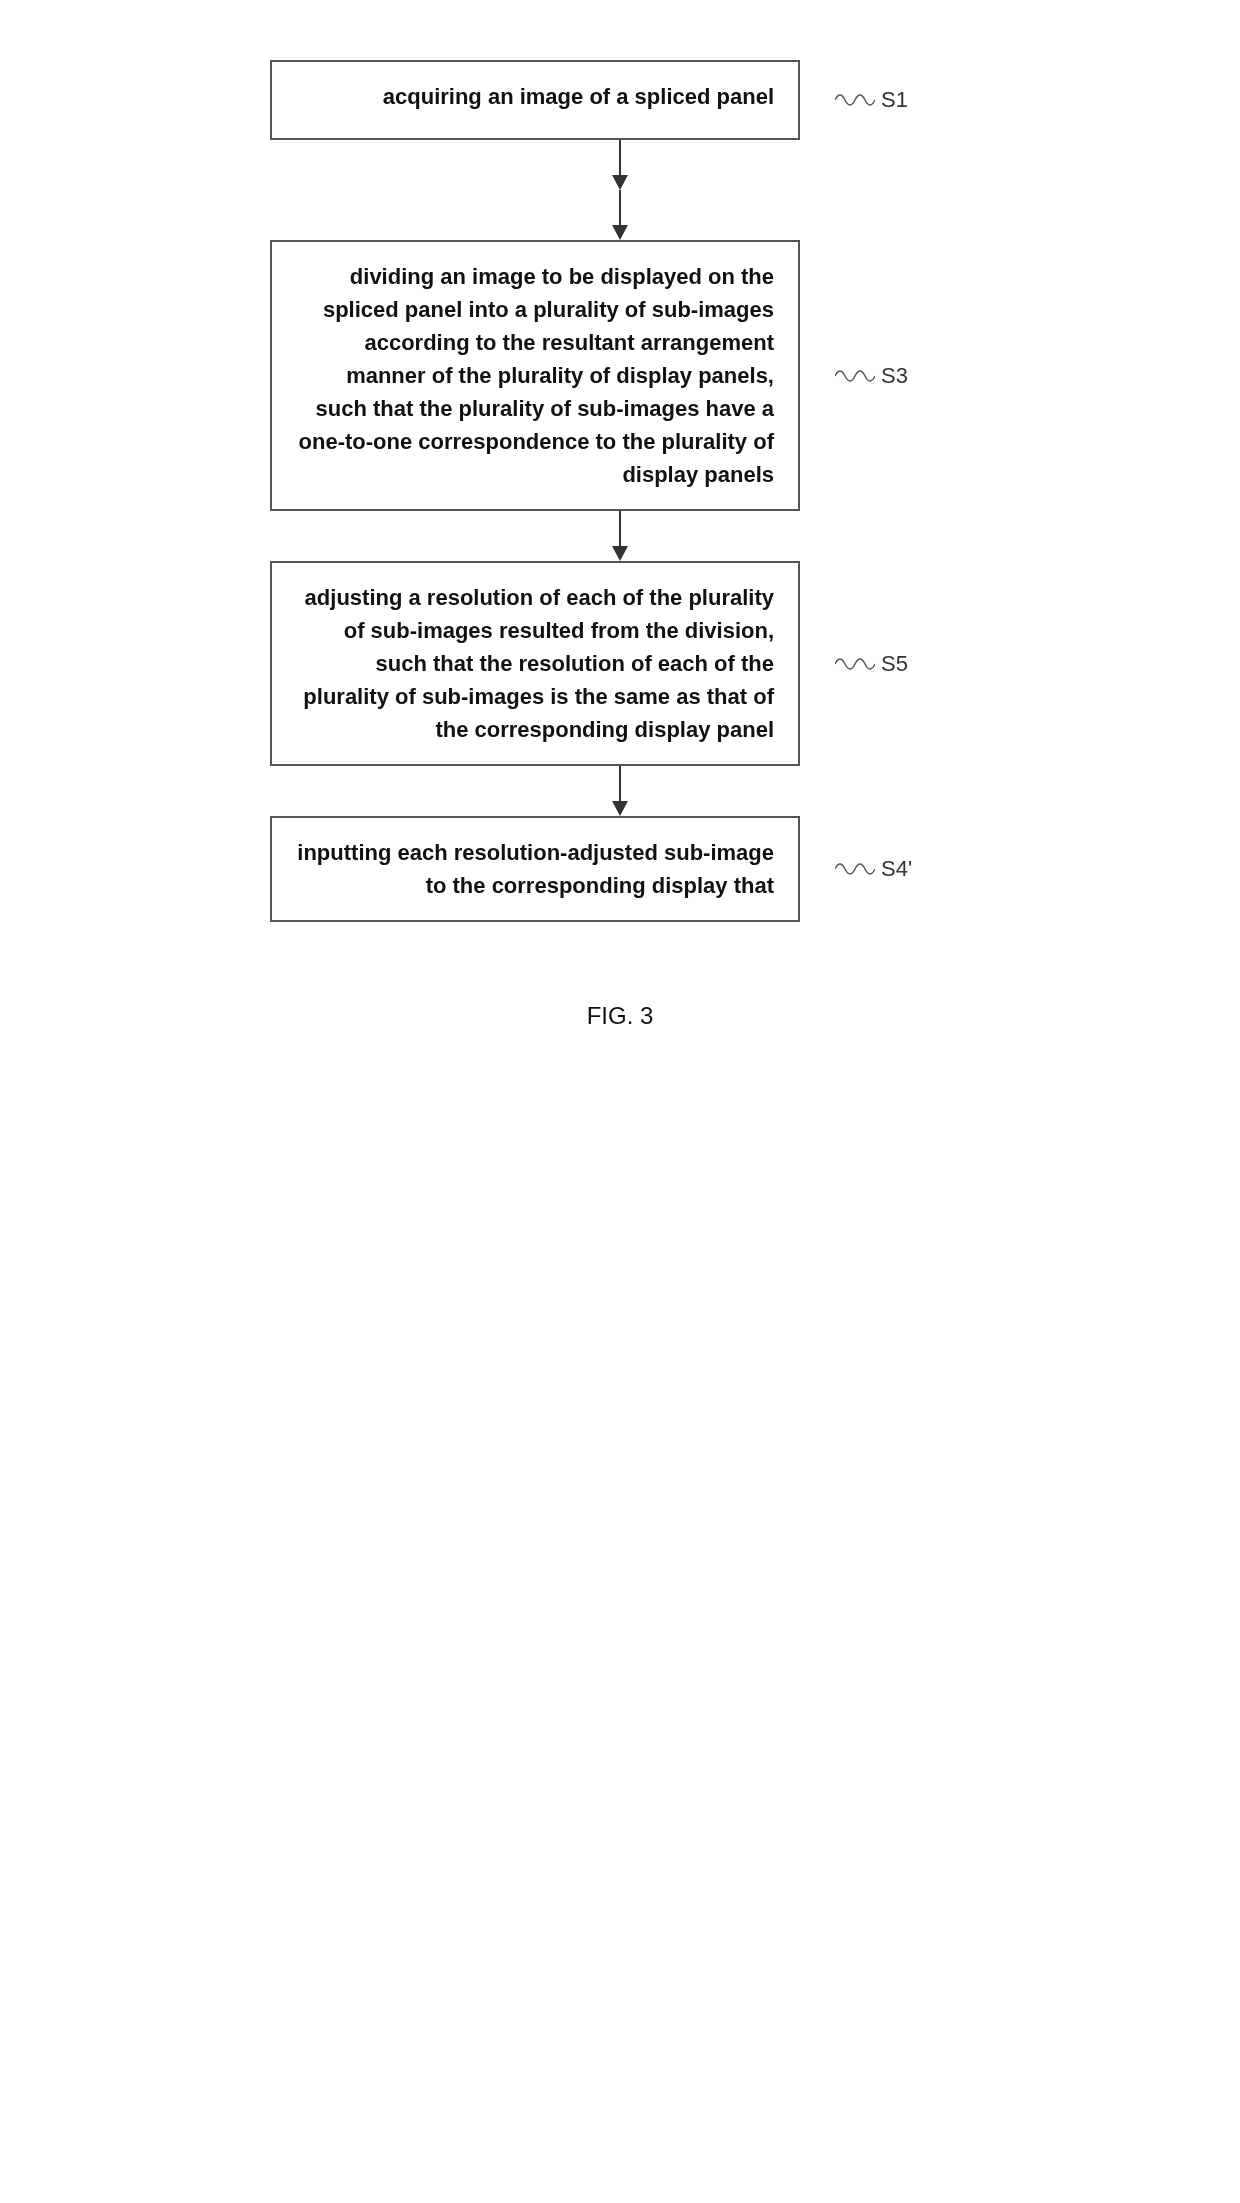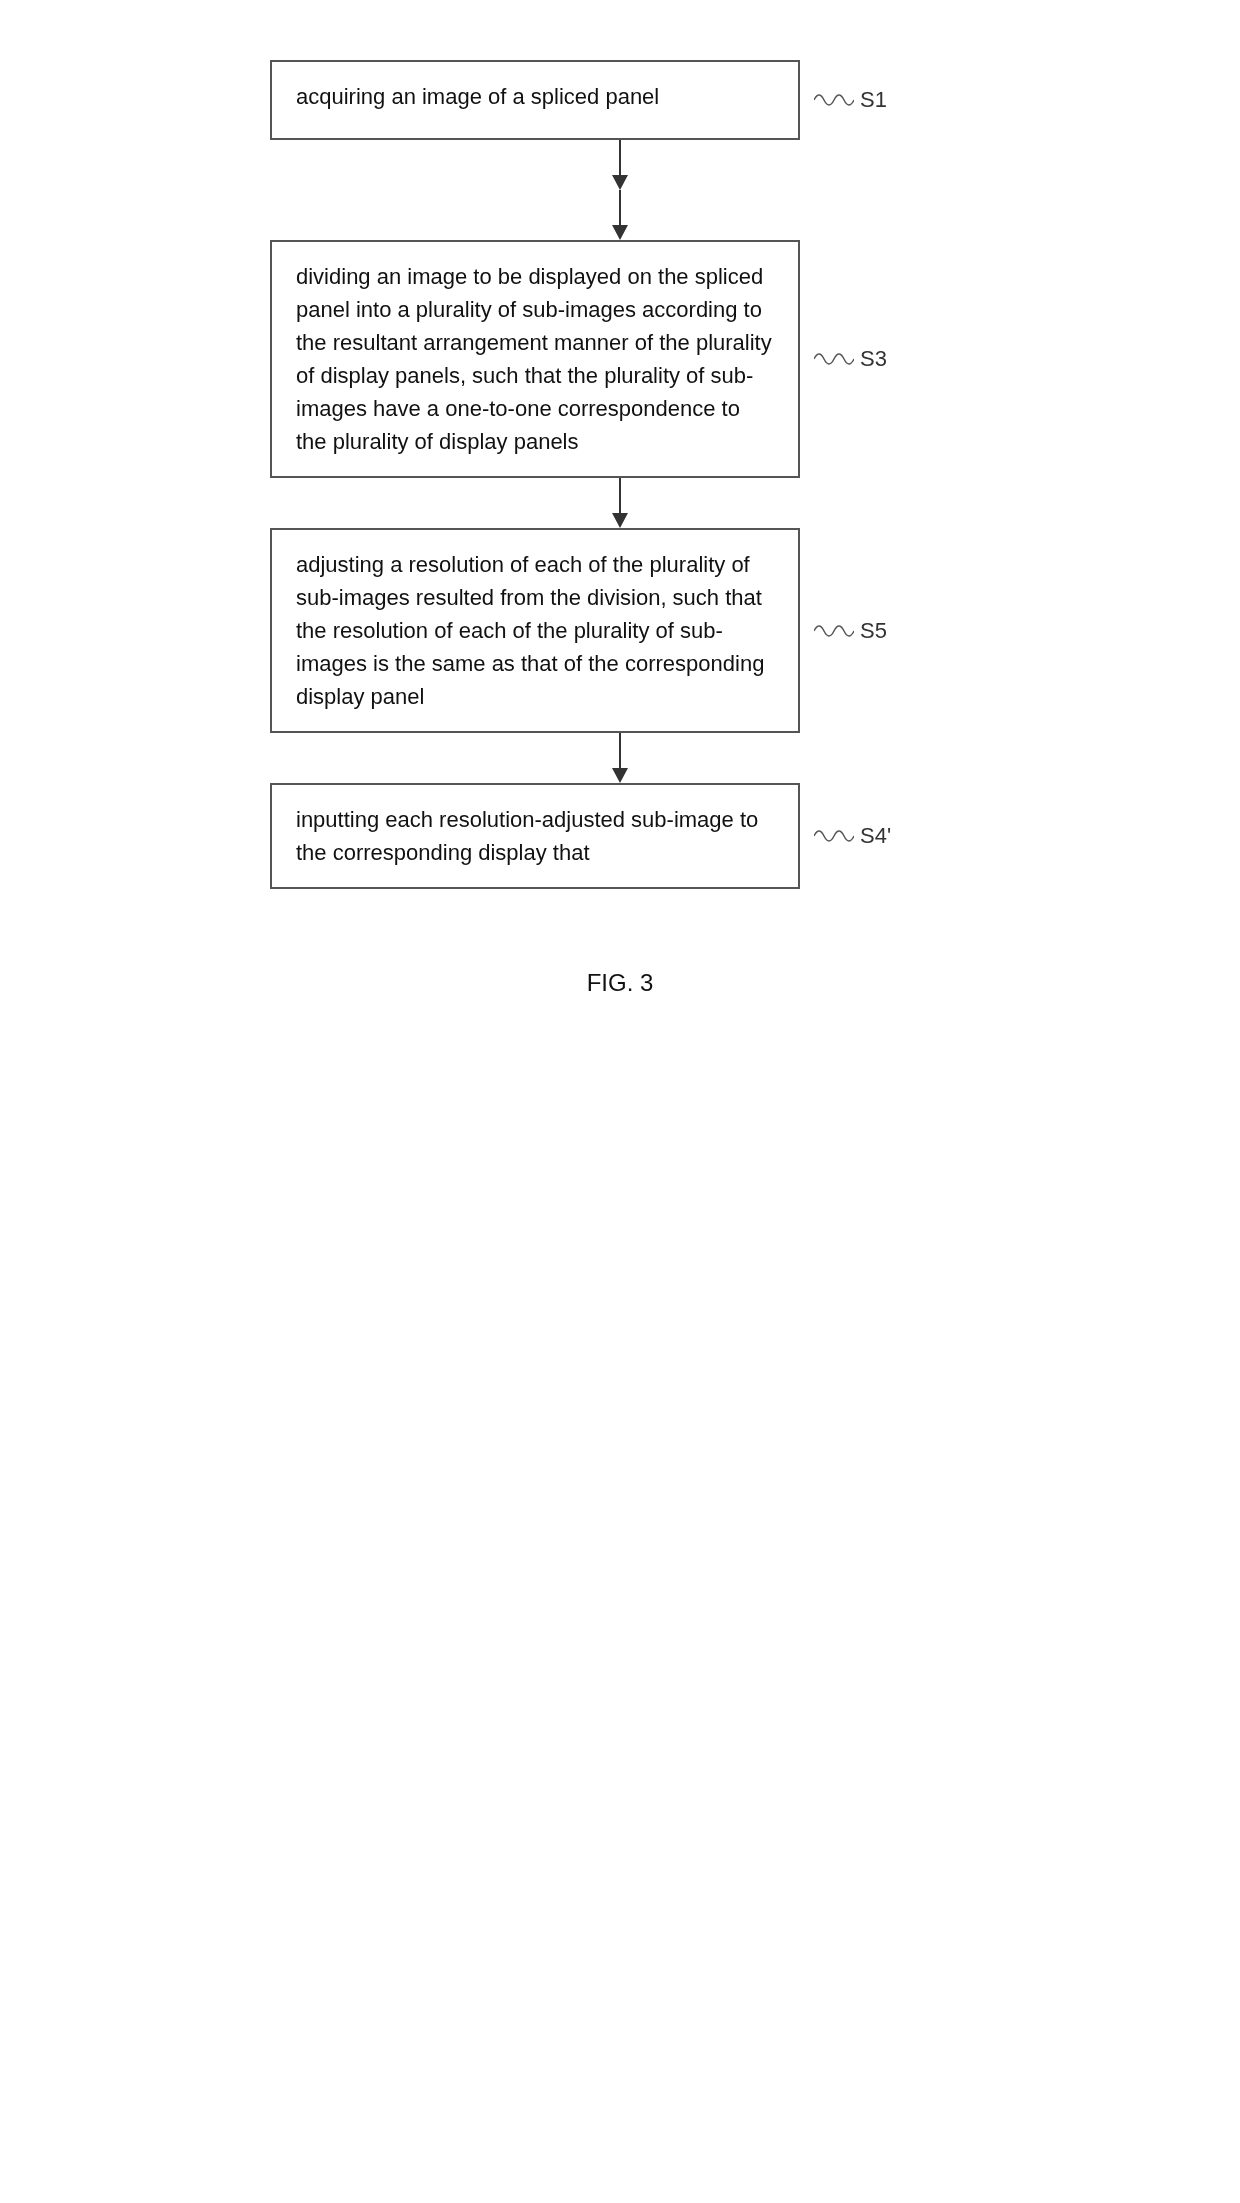--- a/index.html
+++ b/index.html
@@ -33,32 +33,33 @@
       flex-direction: row;
       align-items: center;
       width: 100%;
       position: relative;
       justify-content: flex-start;
     }
 
     .box {
       border: 2px solid #555;
       background: #ffffff;
-      text-align: left;
+      text-align: right;
       padding: 18px 24px;
       font-size: 22px;
       line-height: 1.5;
       color: #111;
       width: 530px;
       min-height: 80px;
+      font-weight: bold;
     }
 
     .label {
       position: absolute;
-      left: 544px;
+      left: 565px;
       font-size: 22px;
       color: #333;
       white-space: nowrap;
       display: flex;
       align-items: center;
       gap: 6px;
     }
 
     .label-squiggle {
       display: inline-block;

